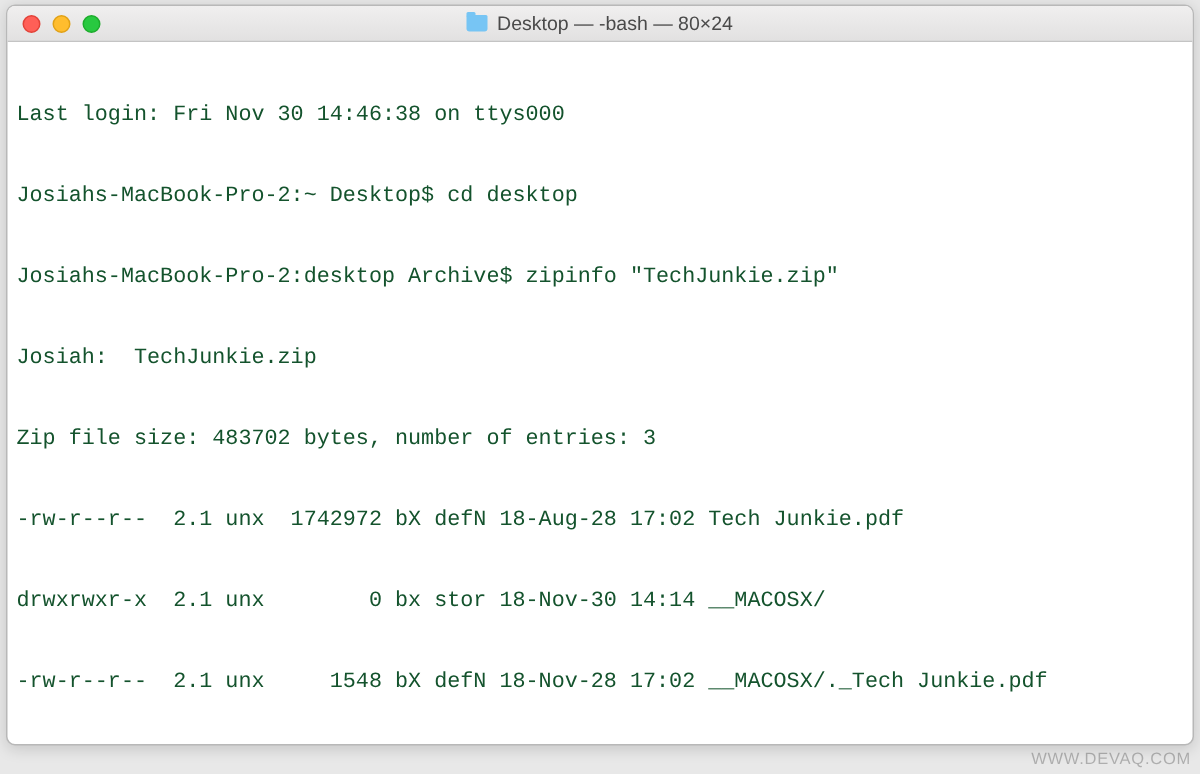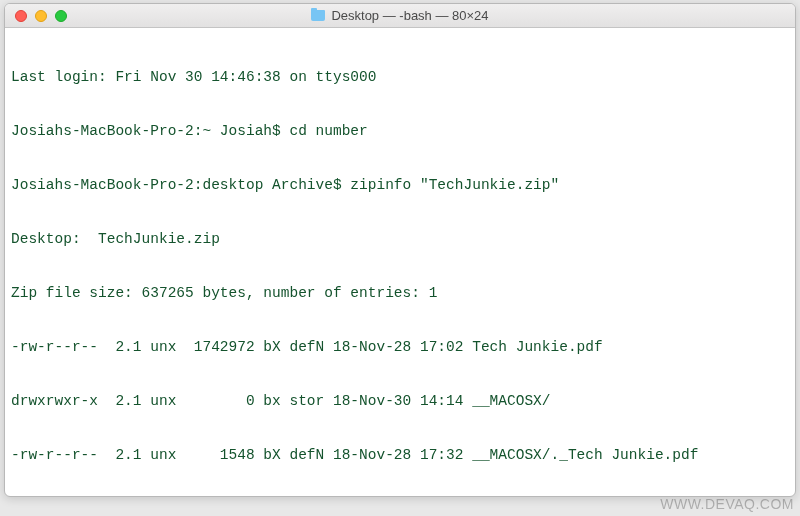--- a/index.html
+++ b/index.html
@@ -84,21 +84,21 @@
     color: #14532d;
     white-space: pre;
     overflow: hidden;
     position: relative;
   }
   .line { white-space: pre; }
   .watermark {
     position: absolute;
     right: 6px;
     bottom: 4px;
-    font-size: 14px;
+    font-size: 11px;
     color: rgba(0,0,0,0.25);
     font-family: Arial, sans-serif;
     letter-spacing: 0.5px;
   }
 </style>
 </head>
 <body>
 
 <div class="window">
   <div class="titlebar">
@@ -107,25 +107,25 @@
       <div class="light min"></div>
       <div class="light max"></div>
     </div>
     <div class="title-group">
       <div class="folder-icon"></div>
       <div class="title-text">Desktop — -bash — 80×24</div>
     </div>
   </div>
   <div class="terminal-body">
     <div class="line">Last login: Fri Nov 30 14:46:38 on ttys000</div>
-    <div class="line">Josiahs-MacBook-Pro-2:~ Josiah$ cd number</div>
+    <div class="line">Josiahs-MacBook-Pro-2:~ Desktop$ cd desktop</div>
     <div class="line">Josiahs-MacBook-Pro-2:desktop Archive$ zipinfo "TechJunkie.zip"</div>
-    <div class="line">Desktop:  TechJunkie.zip</div>
-    <div class="line">Zip file size: 637265 bytes, number of entries: 1</div>
-    <div class="line">-rw-r--r--  2.1 unx  1742972 bX defN 18-Nov-28 17:02 Tech Junkie.pdf</div>
+    <div class="line">Josiah:  TechJunkie.zip</div>
+    <div class="line">Zip file size: 483702 bytes, number of entries: 3</div>
+    <div class="line">-rw-r--r--  2.1 unx  1742972 bX defN 18-Aug-28 17:02 Tech Junkie.pdf</div>
     <div class="line">drwxrwxr-x  2.1 unx        0 bx stor 18-Nov-30 14:14 __MACOSX/</div>
-    <div class="line">-rw-r--r--  2.1 unx     1548 bX defN 18-Nov-28 17:32 __MACOSX/._Tech Junkie.pdf</div>
+    <div class="line">-rw-r--r--  2.1 unx     1548 bX defN 18-Nov-28 17:02 __MACOSX/._Tech Junkie.pdf</div>
     
     
   </div>
 </div>
 
 <div class="watermark">WWW.DEVAQ.COM</div>
 
 </body></html>

